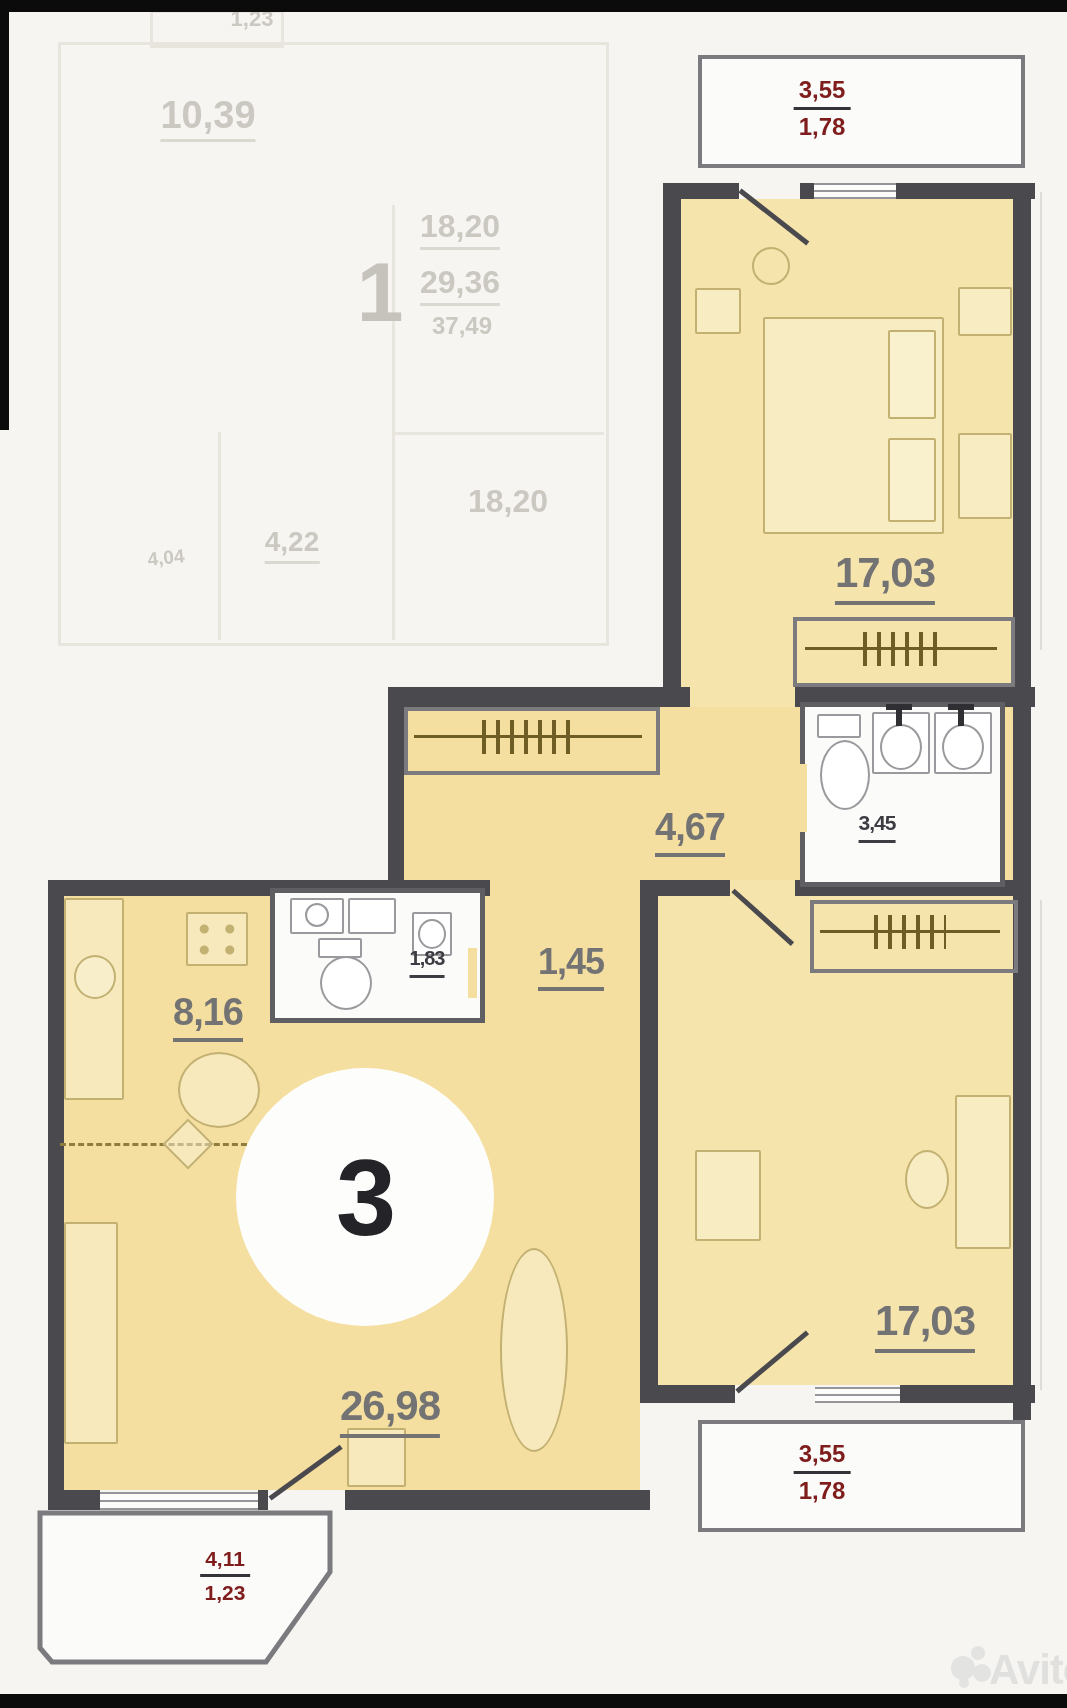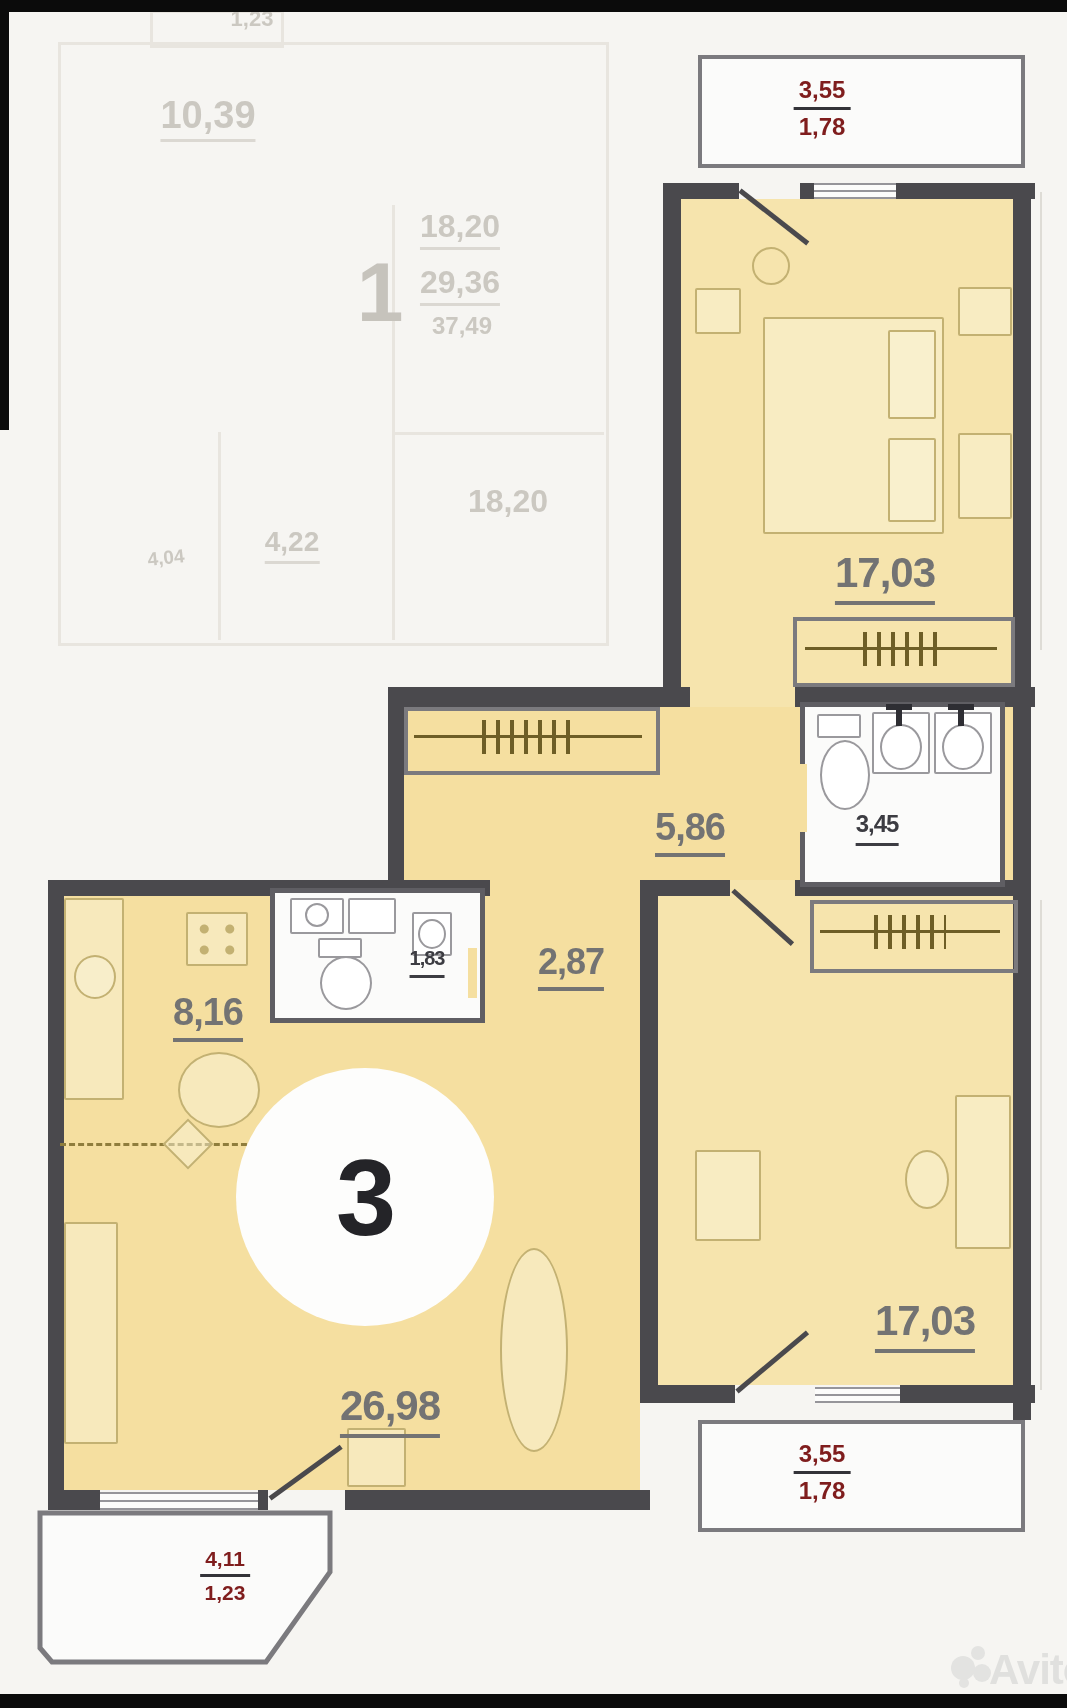--- a/index.html
+++ b/index.html
@@ -195,24 +195,24 @@
 
   <div class="f" style="left:695px;top:1150px;width:62px;height:87px;"></div>
   <div class="f" style="left:955px;top:1095px;width:52px;height:150px;"></div>
   <div class="f oval" style="left:905px;top:1150px;width:40px;height:55px;"></div>
 
   <div class="badge">
     <div class="badge-num">3</div>
   </div>
 
   <div class="num ul" style="left:885px;top:552px;font-size:42px;">17,03</div>
-  <div class="num ul" style="left:690px;top:808px;font-size:38px;">5,86</div>
-  <div class="num ul dk" style="left:877px;top:812px;font-size:24px;border-bottom-width:3px;text-align:right;">3,45</div>
+  <div class="num ul" style="left:690px;top:808px;font-size:38px;">4,67</div>
+  <div class="num ul dk" style="left:877px;top:812px;font-size:21px;border-bottom-width:3px;text-align:right;">3,45</div>
   <div class="num ul dk" style="left:427px;top:948px;font-size:20px;border-bottom-width:3px;">1,83</div>
-  <div class="num ul" style="left:571px;top:944px;font-size:36px;">2,87</div>
+  <div class="num ul" style="left:571px;top:944px;font-size:36px;">1,45</div>
   <div class="num ul" style="left:208px;top:993px;font-size:38px;">8,16</div>
   <div class="num ul" style="left:390px;top:1385px;font-size:42px;">26,98</div>
   <div class="num ul" style="left:925px;top:1300px;font-size:42px;">17,03</div>
 
   <div class="frac" style="left:822px;top:78px;font-size:24px;">
     <div class="t">3,55</div>
     <div class="b">1,78</div>
   </div>
   <div class="frac" style="left:822px;top:1442px;font-size:24px;">
     <div class="t">3,55</div>

